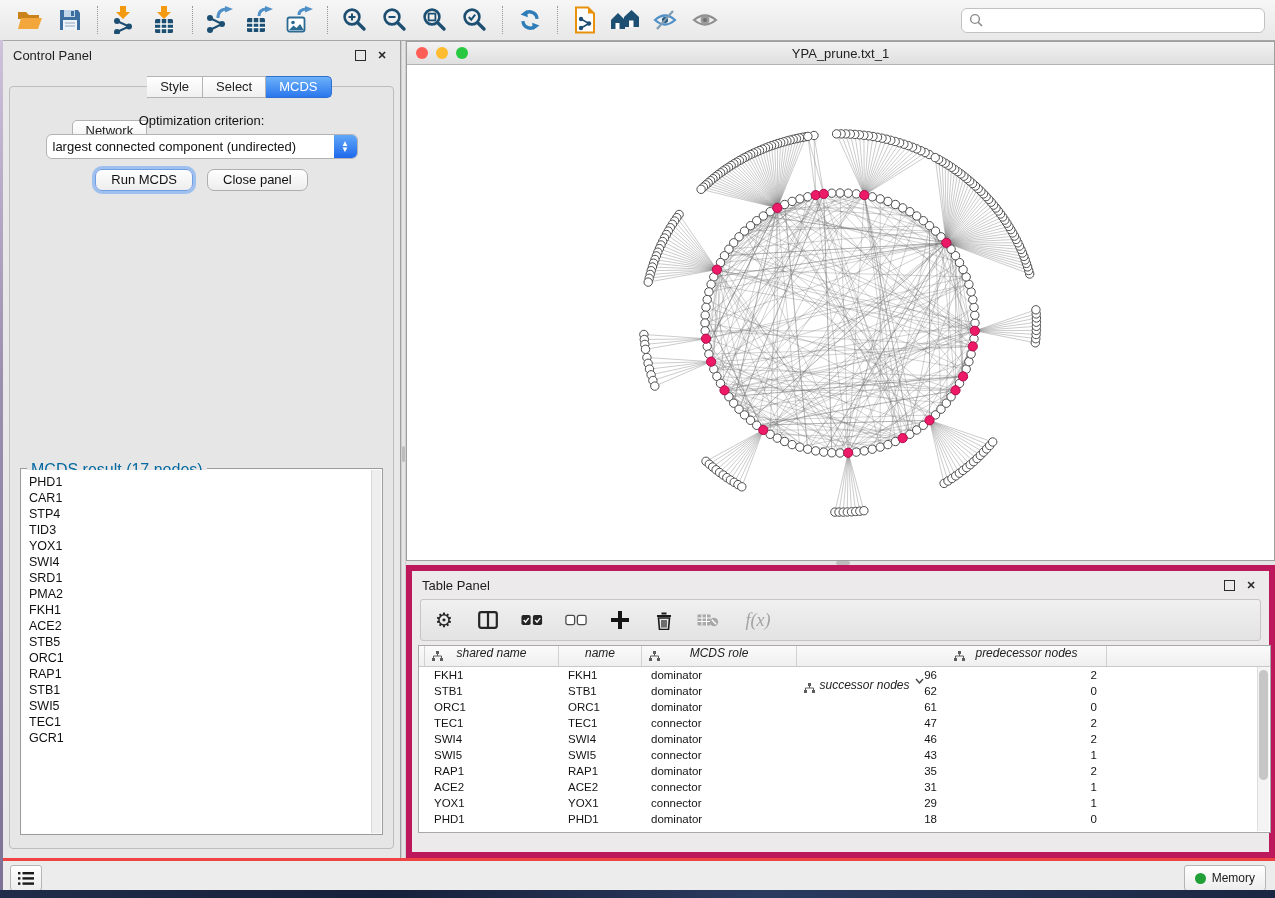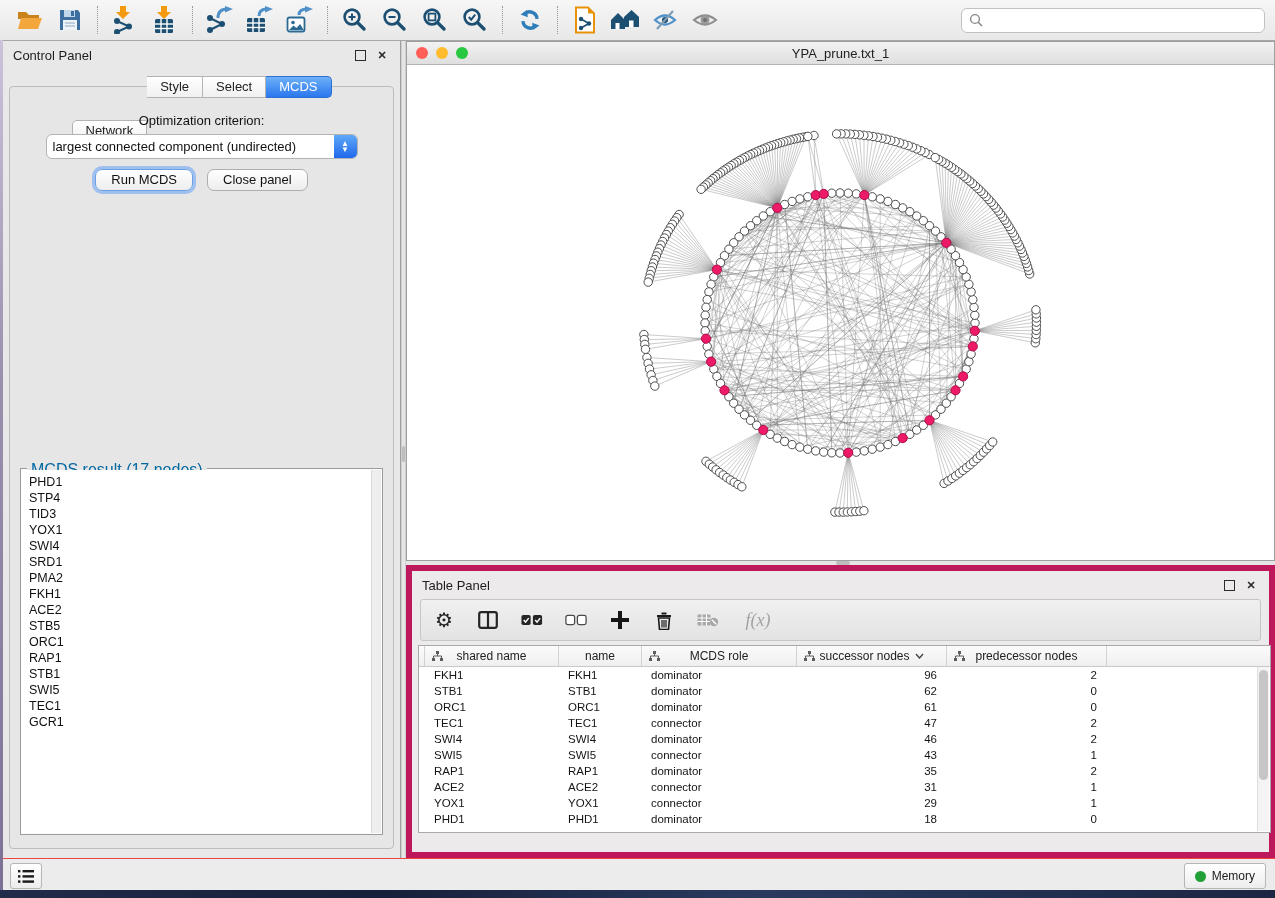--- a/index.html
+++ b/index.html
@@ -78,35 +78,35 @@
   .tp-toolbar{position:absolute;left:8px;right:8px;top:28px;height:42px;box-sizing:border-box;
     background:linear-gradient(#f0f0f0,#e3e3e3);border:1px solid #c6c6c6;border-radius:3px;
     display:flex;align-items:center;padding:0 12px;gap:22px;}
   .tp-tool{width:22px;height:22px;display:flex;align-items:center;justify-content:center;}
   .gear-glyph{font-size:20px;line-height:20px;color:#252525;}
   .fx{font-family:Liberation Serif, serif;font-style:italic;font-size:18px;color:#a2a2a2;}
   .tbl-wrap{position:absolute;left:6px;top:74px;width:853px;height:188px;box-sizing:border-box;
     background:#fff;border:1px solid #a9a9a9;}
   .tbl-head{display:flex;height:20px;background:linear-gradient(#fbfbfb,#efefef);
     border-bottom:1px solid #c9c9c9;font-size:12px;color:#222;}
-  .th{display:flex;align-items:center;justify-content:center;gap:5px;border-right:1px solid #d2d2d2;
-    box-sizing:border-box;position:relative;}
+  .th{display:flex;align-items:flex-start;justify-content:center;gap:5px;border-right:1px solid #d2d2d2;
+    box-sizing:border-box;position:relative;font-style:italic;}
   .th .tree{position:absolute;left:7px;top:5px;}
   .tbl-rows{position:relative;}
   .trow{display:flex;height:16px;font-size:11.5px;color:#141414;align-items:center;}
   .td{box-sizing:border-box;white-space:nowrap;overflow:hidden;}
   .td.l{padding-left:9px;text-align:left;}
   .td.r{padding-right:10px;text-align:right;}
   .tbl-scroll{position:absolute;top:21px;right:1px;bottom:1px;width:11px;background:#f4f4f4;border-left:1px solid #dedede;}
   .tbl-scroll .thumb{position:absolute;left:1px;right:1px;top:3px;height:110px;background:#c6c6c6;border-radius:5px;}
   .tp-tabs{position:absolute;left:0;right:0;top:266px;display:flex;justify-content:center;}
 
   
   .statusbar{position:absolute;left:0;top:858px;width:100%;height:32px;box-sizing:border-box;
-    background:#ececec;border-top:1px solid #ef4444;text-align:center;}
+    background:#ececec;border-top:3px solid #ef4444;text-align:center;}
   .sb-list{position:absolute;left:10px;top:4px;width:30px;height:24px;border:1px solid #b5b5b5;border-radius:3px;
     background:linear-gradient(#ffffff,#ededed);display:flex;align-items:center;justify-content:center;}
   .sb-mem{position:absolute;right:9px;top:4px;height:24px;border:1px solid #b5b5b5;border-radius:3px;
     background:linear-gradient(#ffffff,#ededed);display:flex;align-items:center;gap:6px;padding:0 10px;font-size:12px;color:#1b1b1b;}
   .dot{width:11px;height:11px;border-radius:50%;}
 </style>
 </head>
 <body>
 
 <div class="screen">
@@ -296,20 +296,21 @@
           </span>
       </div>
       <div class="btn-row">
         <button class="btn focused">Run MCDS</button>
         <button class="btn">Close panel</button>
       </div>
       <div class="mcds-field">
         <span class="mcds-legend">MCDS result (17 nodes)</span>
         <div class="mcds-list" id="mcds-list">
             <div class="mcds-item">PHD1</div>
+            <div class="mcds-item">CAR1</div>
             <div class="mcds-item">STP4</div>
             <div class="mcds-item">TID3</div>
             <div class="mcds-item">YOX1</div>
             <div class="mcds-item">SWI4</div>
             <div class="mcds-item">SRD1</div>
             <div class="mcds-item">PMA2</div>
             <div class="mcds-item">FKH1</div>
             <div class="mcds-item">ACE2</div>
             <div class="mcds-item">STB5</div>
             <div class="mcds-item">ORC1</div>
@@ -1138,21 +1139,21 @@
         </div>
         <div class="th" style="width:155px;">
           <svg class="tree" width="11" height="11" viewBox="0 0 11 11">
               <rect x="4" y="0" width="3" height="3" fill="#5c5c5c"></rect>
               <rect x="0" y="7" width="3" height="3" fill="#5c5c5c"></rect>
               <rect x="8" y="7" width="3" height="3" fill="#5c5c5c"></rect>
               <path d="M5.5 3 v2 M1.5 7 v-2 h8 v2" stroke="#5c5c5c" fill="none"></path>
             </svg>
           <span>MCDS role</span>
         </div>
-        <div class="th" style="width:150px;">
+        <div class="th" style="width:150px;margin-top:32px;">
           <svg class="tree" width="11" height="11" viewBox="0 0 11 11">
               <rect x="4" y="0" width="3" height="3" fill="#5c5c5c"></rect>
               <rect x="0" y="7" width="3" height="3" fill="#5c5c5c"></rect>
               <rect x="8" y="7" width="3" height="3" fill="#5c5c5c"></rect>
               <path d="M5.5 3 v2 M1.5 7 v-2 h8 v2" stroke="#5c5c5c" fill="none"></path>
             </svg>
           <span>successor nodes</span>
           <svg width="9" height="6" viewBox="0 0 9 6">
               <path d="M1 1 l3.5 4 3.5 -4" stroke="#444" stroke-width="1.4" fill="none"></path>
             </svg>

